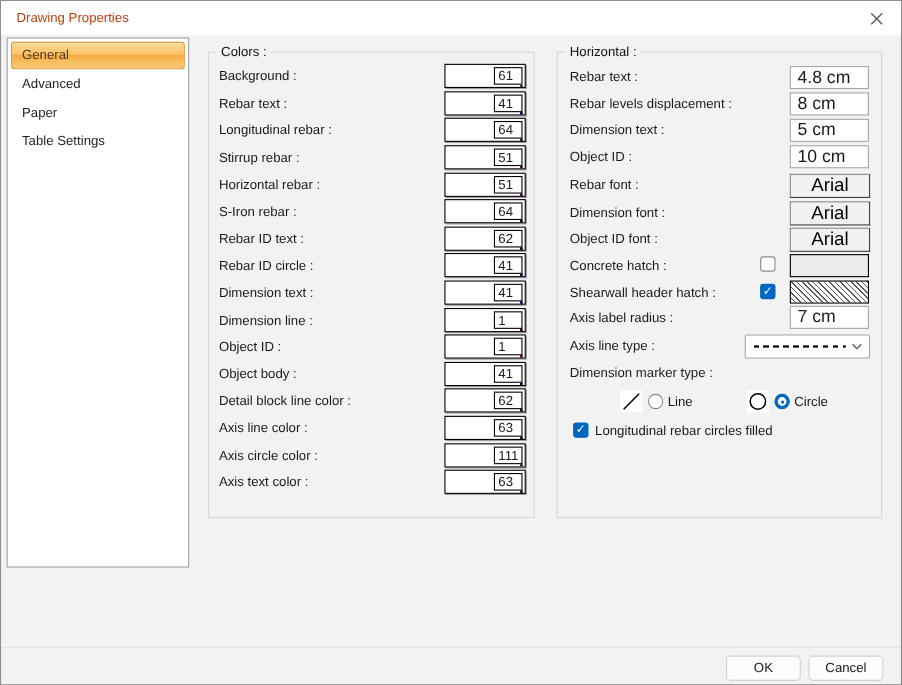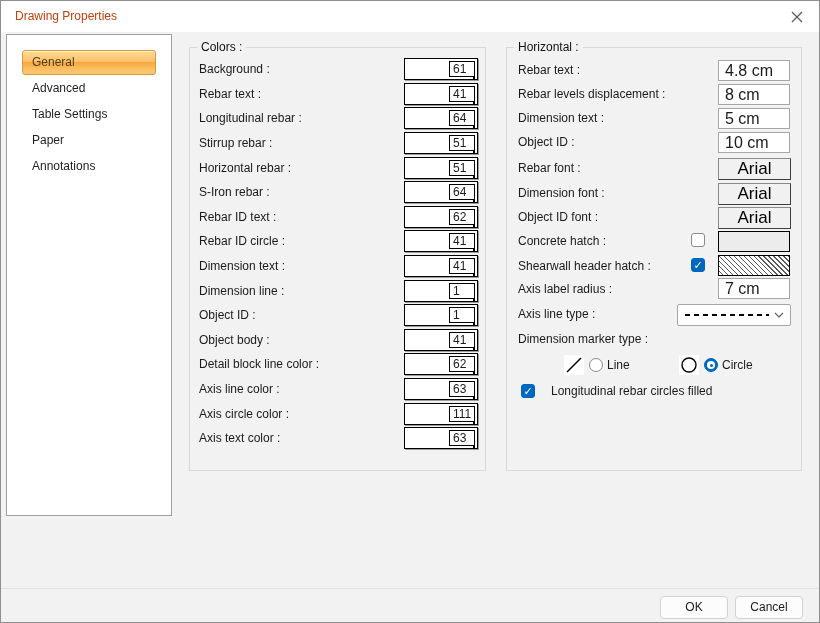--- a/index.html
+++ b/index.html
@@ -12,21 +12,21 @@
   }
 
   
   .titlebar { position:absolute; left:0; top:0; width:100%; height:31px; background:#ffffff; }
   .title { position:absolute; left:14px; top:0; line-height:31px; color:#c2410c; font-size:12px; }
   .close-btn { position:absolute; right:6px; top:3px; width:32px; height:25px;
     display:flex; align-items:center; justify-content:center; border-radius:4px; }
 
   
   .sidebar { position:absolute; left:5px; top:33px; width:166px; height:482px;
-    background:#ffffff; border:1px solid #9aa0a6; padding:14px; }
+    background:#ffffff; border:1px solid #9aa0a6; padding:2px; }
   .side-item { height:25px; line-height:23px; padding-left:9px; margin:1px;
     border:1px solid transparent; border-radius:3px; color:#1f1f1f; }
   .side-item.selected {
     border-color:#dd9933; color:#4b3d20;
     background:linear-gradient(180deg,#fdda95 0%,#fcc26a 45%,#f7a93f 50%,#f9bf63 78%,#fbc873 100%);
     box-shadow:inset 0 1px 0 rgba(255,255,255,.55);
   }
 
   
   .groupbox { position:absolute; top:46px; height:424px; border:1px solid #d8d8d8; }
@@ -72,21 +72,21 @@
     display:flex; align-items:center; justify-content:center; }
   .radio { position:absolute; width:14px; height:14px; border-radius:50%;
     border:1px solid #8a8a8a; background:#fff; }
   .radio.on { border-color:#0067c0; background:#0067c0; }
   .radio.on::before { content:""; position:absolute; left:2px; top:2px; width:8px; height:8px;
     border-radius:50%; background:#fff; }
   .radio.on::after { content:""; position:absolute; left:4.5px; top:4.5px; width:3.5px; height:3.5px;
     border-radius:50%; background:#0067c0; }
   .opt-label { position:absolute; line-height:20px;text-align:center; }
 
-  .check-row { position:absolute; display:flex; align-items:center; gap:16px; }
+  .check-row { position:absolute; display:flex; align-items:center; gap:6px; }
 
   
   .footer-sep { position:absolute; left:0; top:587px; width:100%; height:1px; background:#e2e2e2; }
   .btn { position:absolute; top:595px; width:68px; height:23px; background:#fcfcfc;
     border:1px solid #d2d2d2; border-radius:4px; text-align:center; line-height:21px;
     font-size:12px; color:#1a1a1a; }
   .btn.ok { left:659px; }
   .btn.cancel { left:734px; }
 </style>
 </head>
@@ -100,23 +100,22 @@
       <svg width="12" height="12" viewBox="0 0 12 12">
         <line x1="1" y1="1" x2="11" y2="11" stroke="#5a5a5a" stroke-width="1.2"></line>
         <line x1="11" y1="1" x2="1" y2="11" stroke="#5a5a5a" stroke-width="1.2"></line>
       </svg>
     </div>
   </div>
 
   <div class="sidebar">
       <div class="side-item selected">General</div>
       <div class="side-item">Advanced</div>
+      <div class="side-item">Paper</div>
       <div class="side-item">Table Settings</div>
-      <div class="side-item">Paper</div>
-      <div class="side-item">Annotations</div>
     </div>
 
   <div class="groupbox colors">
     <span class="group-legend">Colors :</span>
     <div class="color-rows">
     <div class="color-row">
       <span class="crow-label">Background :</span>
       <div class="swatch-ctl">
         <span class="swatch-num crow-num">61</span>
         <span class="swatch-color crow-swatch" style="background: rgb(255, 255, 255);"></span>

